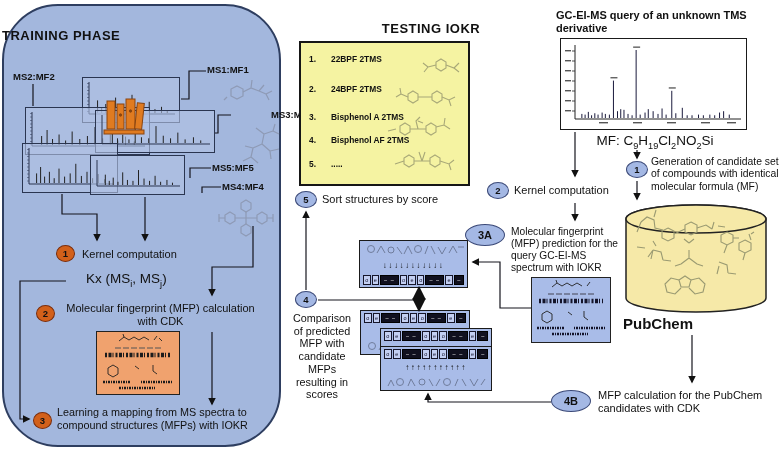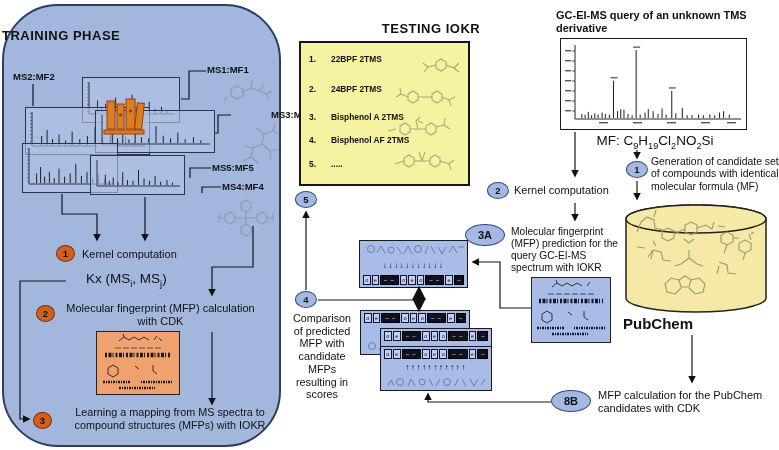--- a/index.html
+++ b/index.html
@@ -239,21 +239,21 @@
         <polygon points="16,33 21,36 21,42 16,45 11,42 11,36"></polygon>
         <path d="M38,34 l4,3 M56,33 v6 l4,3"></path>
       </g>
       <line x1="6" y1="50" x2="34" y2="50" stroke="#1c1c1c" stroke-width="2.5" stroke-dasharray="2,1,1,1"></line>
       <line x1="44" y1="50" x2="76" y2="50" stroke="#1c1c1c" stroke-width="2.5" stroke-dasharray="1,1,2,1"></line>
       <line x1="22" y1="56" x2="58" y2="56" stroke="#1c1c1c" stroke-width="2.5" stroke-dasharray="2,1,1,1"></line>
     </svg>
   </div>
 
   <div class="badge badge-orange" style="left:33px;top:412px;">3</div>
-  <div class="step-text" style="left:57px;top:406px;width:226px;font-size:10.8px;text-align:center;">Learning a mapping from MS spectra to compound structures (MFPs) with IOKR</div>
+  <div class="step-text" style="left:57px;top:406px;width:226px;font-size:10.8px;">Learning a mapping from MS spectra to compound structures (MFPs) with IOKR</div>
 
   <div class="phase-title" style="left:341px;top:21px;width:180px;text-align:center;">TESTING IOKR</div>
 
   <div id="candidate-box">
     <svg class="mol" style="left:78px;top:4px;" width="90" height="136">
       <g stroke="#a8a878" fill="none" stroke-width="1.1">
         <polygon points="62,12 67,15 67,21 62,24 57,21 57,15"></polygon>
         <path d="M57,18 l-8,2 m18,-2 l8,3 l5,-5 m-5,5 l5,4 M49,20 l-5,-4 m5,4 l-4,5"></path>
         <polygon points="34,44 39,47 39,53 34,56 29,53 29,47"></polygon>
         <polygon points="58,44 63,47 63,53 58,56 53,53 53,47"></polygon>
@@ -282,20 +282,21 @@
         <span class="cand-rank">4.</span>
         <span class="cand-name">Bisphenol AF 2TMS</span>
       </div>
       <div class="cand-row" style="top: 116px;">
         <span class="cand-rank">5.</span>
         <span class="cand-name">.....</span>
       </div>
     </div>
 
   <div class="badge badge-blue" style="left:295px;top:191px;">5</div>
+  <div class="step-text" style="left:322px;top:193px;">Sort structures by score</div>
 
   <div class="step-text" style="left:556px;top:9px;width:200px;text-align:left;font-weight:bold;font-size:11px;">GC-EI-MS query of an unknown TMS derivative</div>
   <div id="spectrum-box">
     <svg width="184" height="89">
       <line x1="14" y1="6" x2="14" y2="80" stroke="#222" stroke-width="1"></line>
       <line x1="14" y1="80" x2="180" y2="80" stroke="#222" stroke-width="1"></line>
       <g stroke="#222" stroke-width="0.8">
         <line x1="11" y1="12" x2="14" y2="12"></line>
           <line x1="11" y1="22" x2="14" y2="22"></line>
         <line x1="11" y1="32" x2="14" y2="32"></line>
@@ -504,21 +505,21 @@
           <circle cx="16" cy="6" r="3.5"></circle>
           <path d="M24,10 l3,-7 l4,7"></path>
         <circle cx="38" cy="6" r="3"></circle>
           <path d="M45,3 l4,7 M52,10 l4,-7"></path>
           <circle cx="63" cy="6" r="3.5"></circle>
         <path d="M71,10 l3,-7 M78,3 l4,7 M86,3 l4,7 l4,-7 M97,9 l4,-6"></path>
       </g>
     </svg>
   </div>
 
-  <div class="badge badge-blue wide" style="left:551px;top:390px;">8B</div>
+  <div class="badge badge-blue wide" style="left:551px;top:390px;">4B</div>
   <div class="step-text" style="left:598px;top:389px;width:172px;font-size:11px;">MFP calculation for the PubChem candidates with CDK</div>
 
   <svg id="overlay">
     <defs>
       <marker id="ah" viewBox="0 0 10 10" refX="8" refY="5" markerWidth="6.5" markerHeight="6.5" orient="auto-start-reverse">
         <path d="M0,0 L10,5 L0,10 z" fill="#111"></path>
       </marker>
       <marker id="ahb" viewBox="0 0 10 10" refX="7" refY="5" markerWidth="4" markerHeight="4" orient="auto-start-reverse">
         <path d="M0,0 L10,5 L0,10 z" fill="#111"></path>
       </marker>

